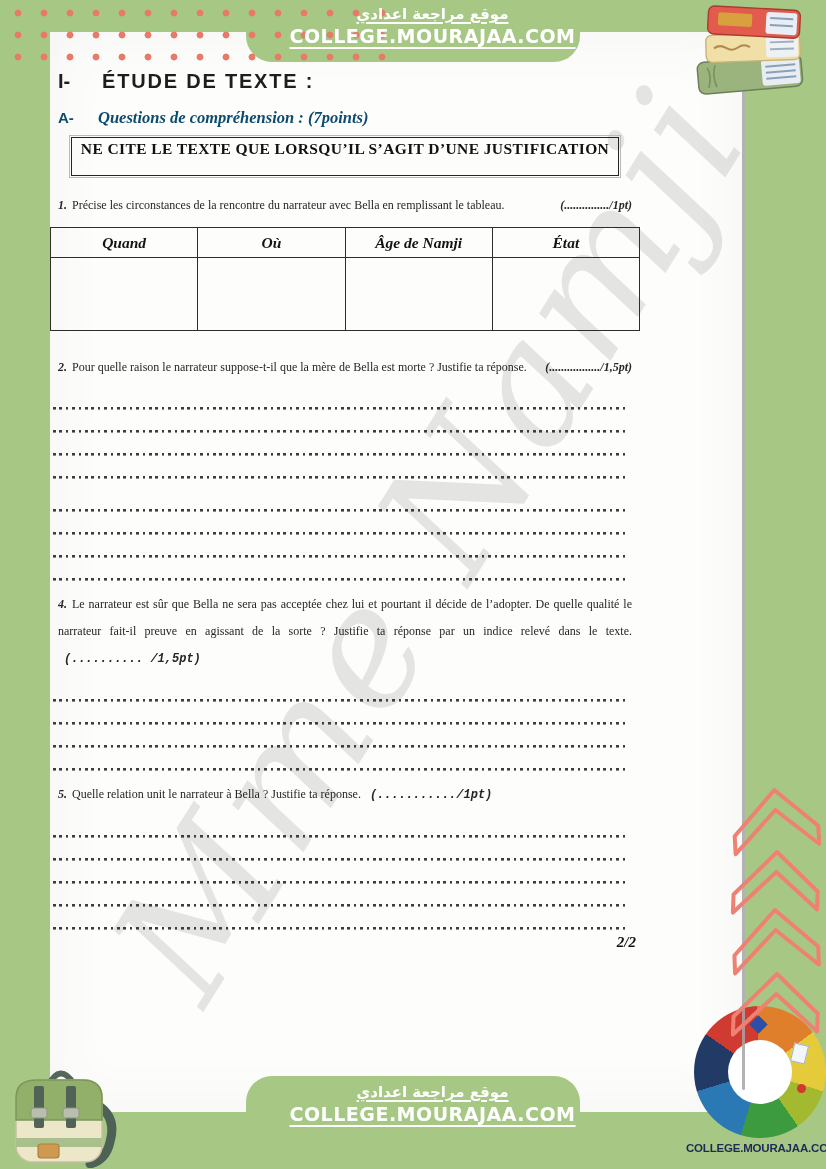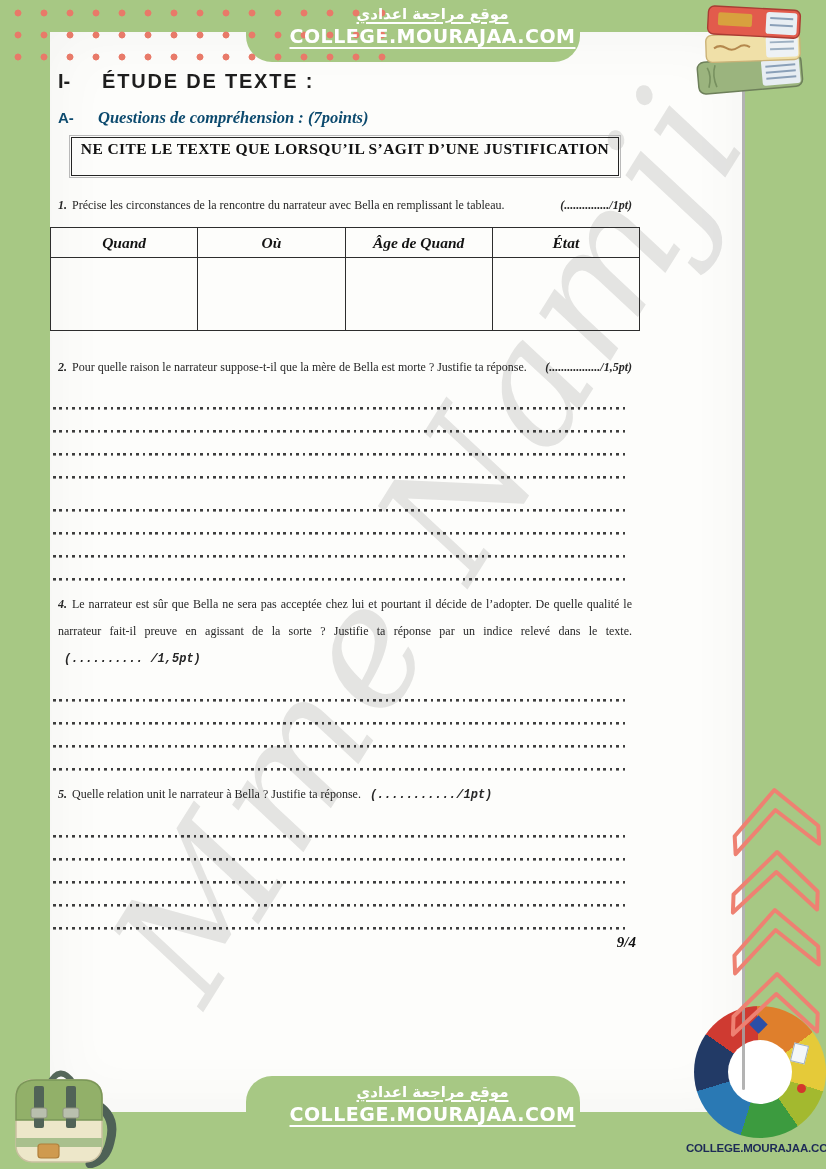--- a/index.html
+++ b/index.html
@@ -141,21 +141,21 @@
   <p class="q q1">
     <span class="qnum">1.</span><span>Précise les circonstances de la rencontre du narrateur avec Bella en remplissant le tableau.</span>
     <span class="score fl">(.............../1pt)</span>
   </p>
 
   <table class="grid">
     <thead>
       <tr>
         <th style="width:25%">Quand</th>
         <th style="width:25%">Où</th>
-        <th style="width:25%">Âge de Quand</th>
+        <th style="width:25%">Âge de Namji</th>
         <th style="width:25%">État</th>
       </tr>
     </thead>
     <tbody>
       <tr>
         <td></td>
         <td></td>
         <td></td>
         <td></td>
       </tr>
@@ -196,21 +196,21 @@
     <span class="score inl">(.........../1pt)</span>
   </p>
   <div class="ans-group last">
     <div class="ans"></div>
     <div class="ans"></div>
     <div class="ans"></div>
     <div class="ans"></div>
     <div class="ans"></div>
   </div>
 
-  <div class="pgnum">9/4</div>
+  <div class="pgnum">2/2</div>
 </div>
 
 <div class="scan-line"></div>
 
 <svg class="deco books" viewBox="0 0 126 100">
   <g transform="rotate(-5 60 75)">
     <rect x="6" y="58" width="104" height="32" rx="7" fill="#9bb47e" stroke="#6d7f5a" stroke-width="1.5"></rect>
     <rect x="70" y="61" width="38" height="26" rx="3" fill="#e7edf2"></rect>
     <line x1="74" y1="68" x2="104" y2="68" stroke="#8aa0b8" stroke-width="2"></line>
     <line x1="74" y1="74" x2="104" y2="74" stroke="#8aa0b8" stroke-width="2"></line>

